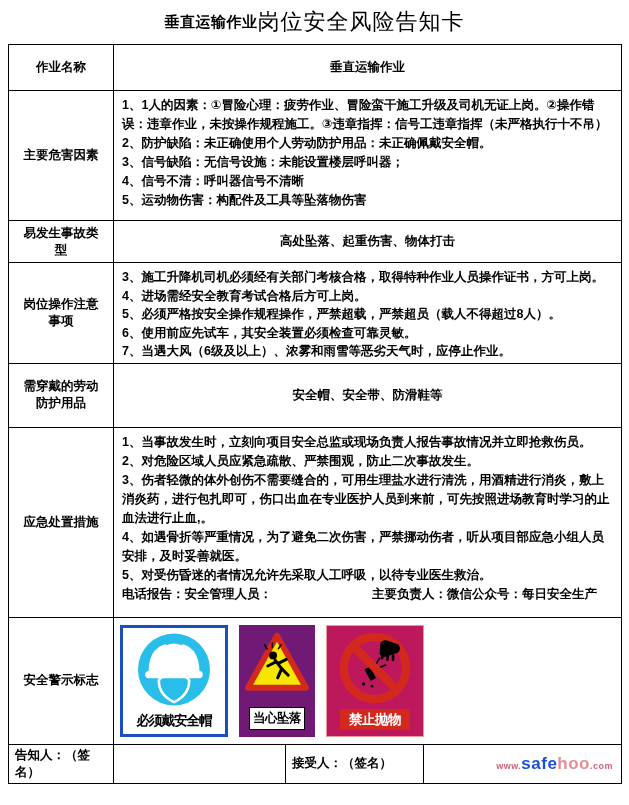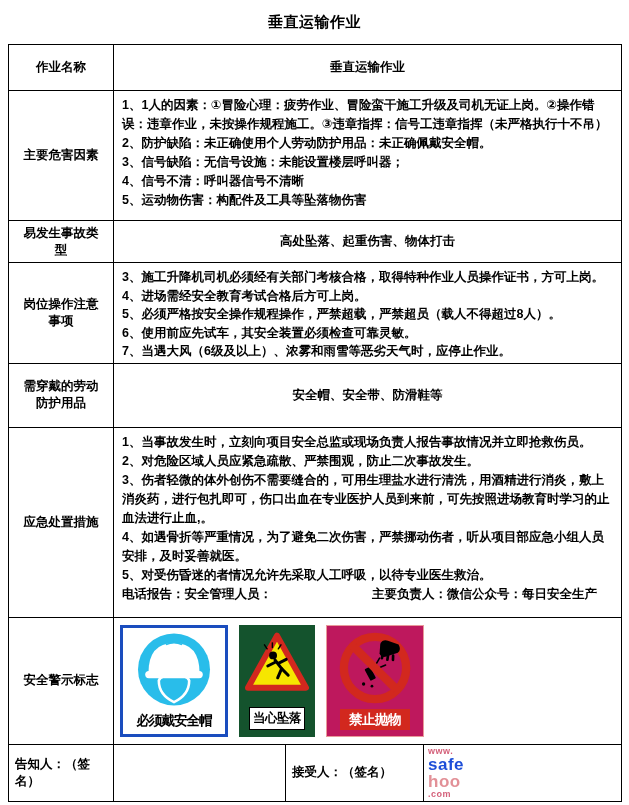--- a/index.html
+++ b/index.html
@@ -23,40 +23,41 @@
   td.content { padding:5px 8px 2px 8px; line-height:19px; vertical-align:top; }
   td.content.vmid { vertical-align:middle; }
   .line { text-align:left; }
   .phone-row { display:flex; }
   .phone-right { margin-left:100px; }
   
   .signs-wrap { display:flex; align-items:stretch; gap:11px; height:112px; padding-left:1px; }
   .sign { position:relative; display:flex; flex-direction:column; align-items:center; }
   .sign-helmet { width:108px; background:#fff; border:3px solid #1a4dbe; justify-content:space-between; padding:3px 0 4px; }
   .sign-helmet .cap { font-size:13.5px; font-weight:bold; letter-spacing:-1px; white-space:nowrap; }
-  .sign-fall { width:76px; background:#14532d; justify-content:space-between; padding:6px 0 7px; }
+  .sign-fall { width:76px; background:#701a75; justify-content:space-between; padding:6px 0 7px; }
   .sign-fall .cap { background:#fff; border:1px solid #000; font-size:12.5px; font-weight:bold;
                     padding:1px 3px; letter-spacing:-0.5px; white-space:nowrap; }
   .sign-throw { width:98px; background:#be185d; border:1px solid #e89a9a; justify-content:space-between; padding:4px 0 6px; }
   .sign-throw .cap { background:#d2281e; color:#fff; font-size:13.5px; font-weight:bold;
                      padding:1px 9px; letter-spacing:-0.5px; white-space:nowrap; }
   
   td.sig { padding-left:6px; }
   .wm { display:flex; align-items:baseline; justify-content:flex-end; padding-right:4px;
-        font-weight:bold; line-height:1;flex-direction:column; }
+        font-weight:bold; line-height:1; }
   .wm-www  { font-size:9px;  color:#d4607a; letter-spacing:0.5px; }
   .wm-safe { font-size:17px; color:#1d4ed8; letter-spacing:0.5px; }
   .wm-hoo  { font-size:17px; color:#e29097; letter-spacing:0.5px; }
   .wm-com  { font-size:9px;  color:#d4607a; letter-spacing:0.5px; }
 </style>
 </head>
 <body>
 
 <div class="title-bar">
   <span class="title-prefix">垂直运输作业</span>
+    <span class="title-main">岗位安全风险告知卡</span>
 </div>
 
 <table class="card">
   <colgroup>
     <col style="width:105px">
       <col style="width:172px">
       <col style="width:52px">
     <col style="width:78px">
       <col style="width:8px">
       <col style="width:198px">

